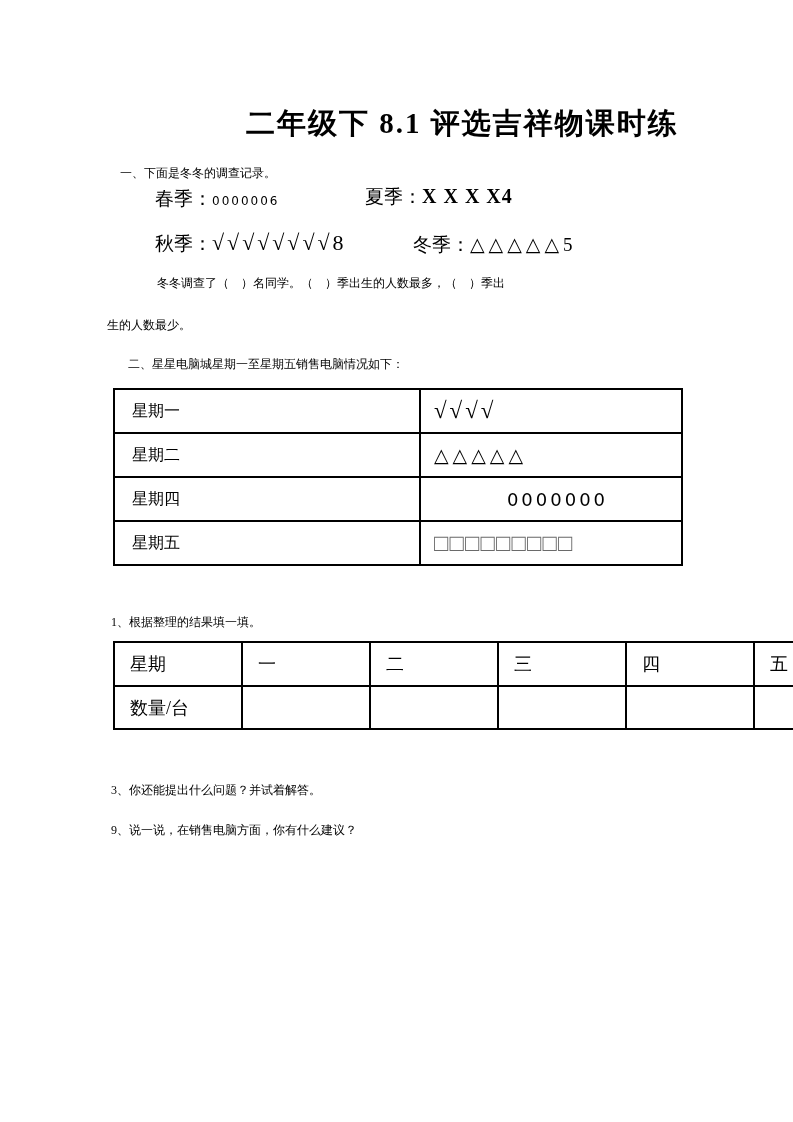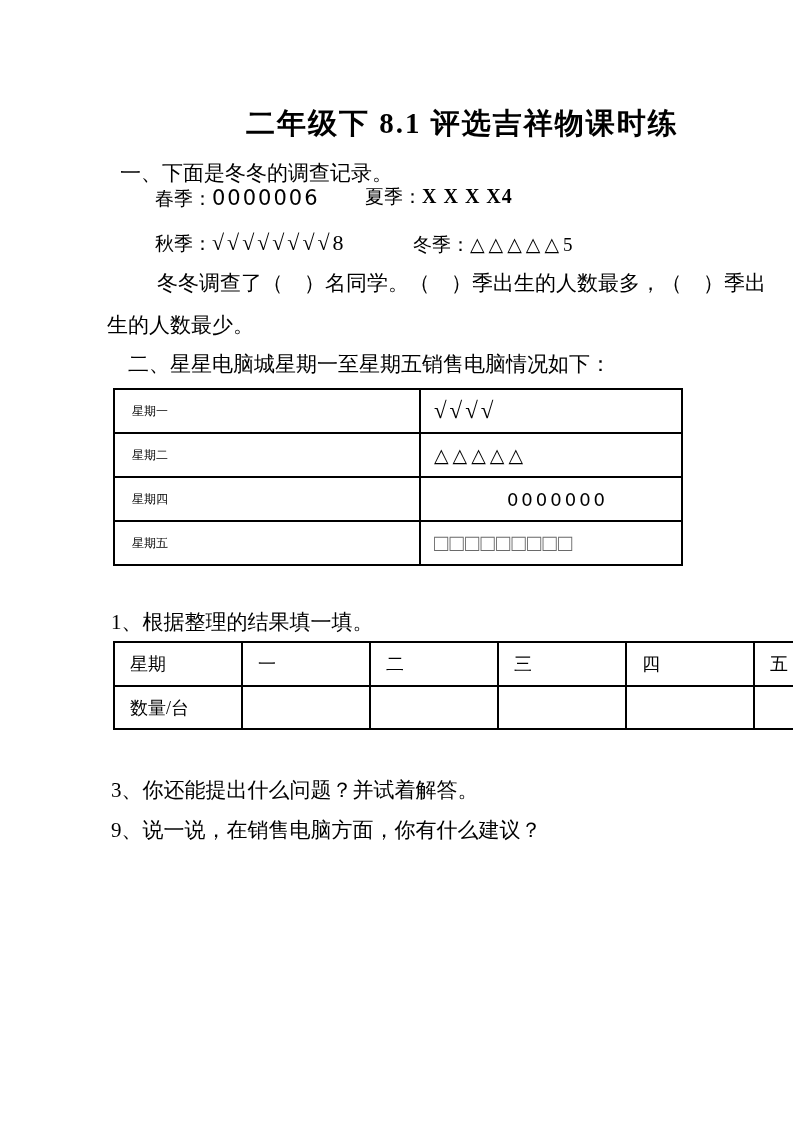--- a/index.html
+++ b/index.html
@@ -15,57 +15,57 @@
 
   .abs { position: absolute; white-space: nowrap; }
 
   .title {
     left: 237px; top: 98px;
     font-size: 29px; font-weight: bold;
     letter-spacing: 2px; line-height: 32px;
     margin: 9px;
   }
 
-  .txt { font-size: 21px; line-height: 24px; }
+  .txt { font-size: 12px; line-height: 24px; }
 
   .s1-heading { left: 120px; top: 161px; }
   .s2-heading { left: 128px; top: 352px; text-align: center; }
 
   .rec-label { font-size: 19px; }
   .rec-spring { left: 155px; top: 186px; }
   .rec-summer { left: 365px; top: 184px; }
   .rec-autumn { left: 155px; top: 230px; }
   .rec-winter { left: 413px; top: 232px; }
 
   .fill1 { left: 157px; top: 271px; }
   .fill2 { left: 107px; top: 313px; }
 
   .q1 { left: 111px; top: 610px; }
   .q2 { left: 111px; top: 738px; }
   .q3 { left: 111px; top: 778px; }
   .q4 { left: 111px; top: 818px; }
 
   
-  .marks-circles   { font-family: "DejaVu Sans", sans-serif; font-size: 21px; letter-spacing: 2px; }
+  .marks-circles   { font-family: "DejaVu Sans", sans-serif; font-size: 12px; letter-spacing: 2px; }
   .marks-x         { font-family: "Liberation Serif", serif; font-weight: bold; font-size: 20px; letter-spacing: 1px; }
   .marks-checks    { font-size: 22px; letter-spacing: 3px; }
   .marks-triangles { font-size: 19px; letter-spacing: 4px; }
   .marks-squares   { font-size: 24px; letter-spacing: 1px; color: #6a6a6a; }
 
   
   table.sales-table {
     position: absolute; left: 113px; top: 388px;
     width: 570px; border-collapse: collapse; table-layout: fixed;
   }
   table.sales-table td {
     border: 2px solid #000;
     height: 42px; vertical-align: middle;
     padding: 0 0 0 17px; overflow: hidden;
   }
-  table.sales-table td.day-cell { width: 287px; font-size: 12px; margin-top: 8px; }
+  table.sales-table td.day-cell { width: 287px; font-size: 16px; margin-top: 8px; }
   table.sales-table td.marks-cell { padding-left: 13px; }
   table.sales-table td.marks-cell.marks-circles { font-size: 18px; letter-spacing: 3px; text-align: center; }
   table.sales-table td.marks-cell.marks-checks { font-size: 23px; }
   table.sales-table td.marks-cell.marks-x { font-size: 21px; letter-spacing: 2px; }
 
   
   table.fill-table {
     position: absolute; left: 113px; top: 641px;
     width: 570px; border-collapse: collapse; table-layout: fixed;
   }

